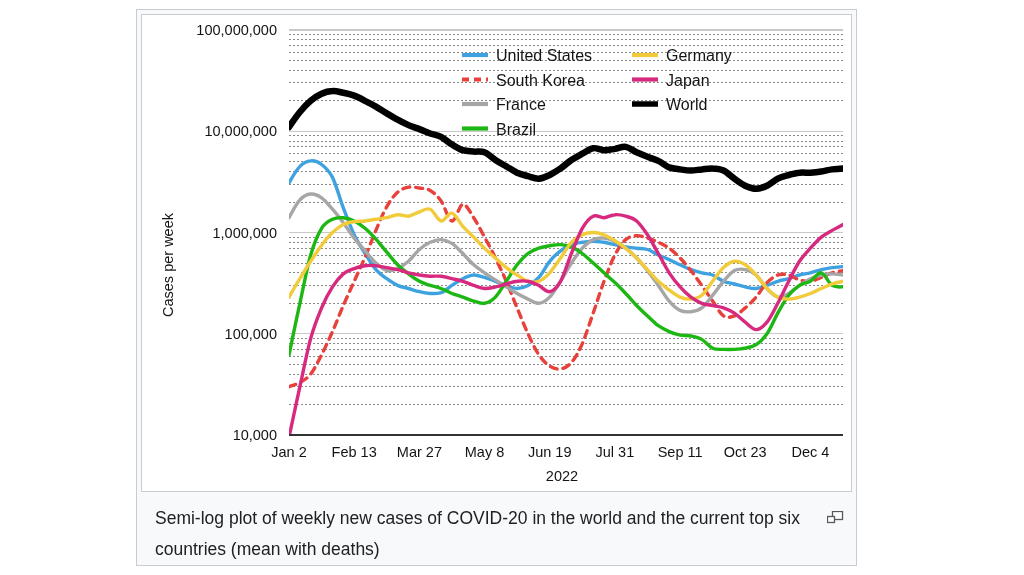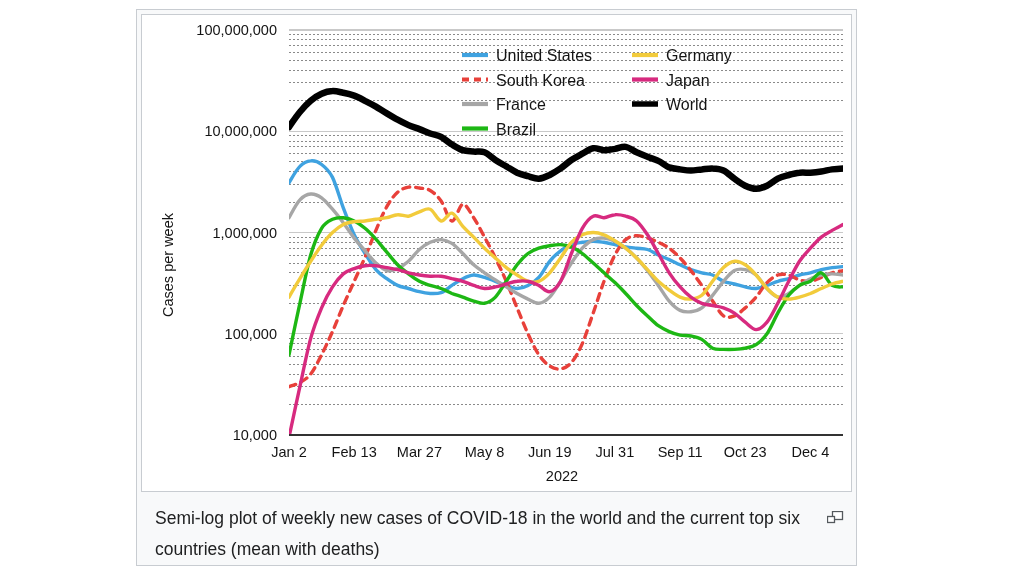--- a/index.html
+++ b/index.html
@@ -128,20 +128,20 @@
           <text x="524" y="46" class="legend-label">Germany</text>
           <line x1="490" x2="516" y1="64.5" y2="64.5" stroke="#D72A7F" stroke-width="4.2" stroke-linecap="butt"></line>
           <text x="524" y="70.5" class="legend-label">Japan</text>
           <line x1="490" x2="516" y1="89" y2="89" stroke="#000000" stroke-width="5.5" stroke-linecap="butt"></line>
           <text x="524" y="95" class="legend-label">World</text>
         </g>
     </svg>
   </div>
 
   <div id="caption">
-    <span id="caption-text">Semi-log plot of weekly new cases of COVID-18 in the world and the current top six countries (mean with deaths)</span>
+    <span id="caption-text">Semi-log plot of weekly new cases of COVID-20 in the world and the current top six countries (mean with deaths)</span>
     <svg id="enlarge-icon" viewBox="0 0 17 15">
       <rect x="5.5" y="0.5" width="10" height="8" fill="#ffffff" stroke="#54595d" stroke-width="1.3"></rect>
       <rect x="0.5" y="5.5" width="7" height="6" fill="#ffffff" stroke="#54595d" stroke-width="1.3"></rect>
     </svg>
   </div>
 
 </div>
 
 </body></html>

